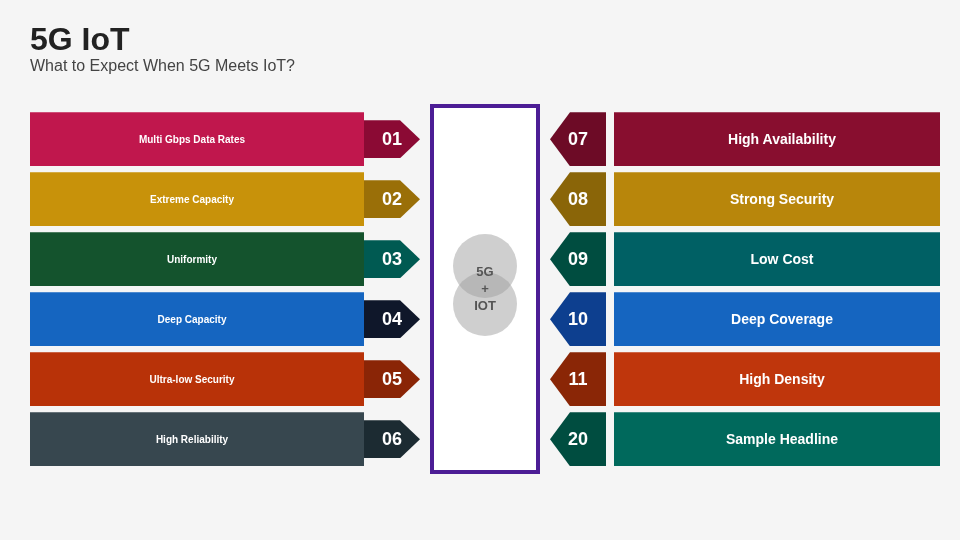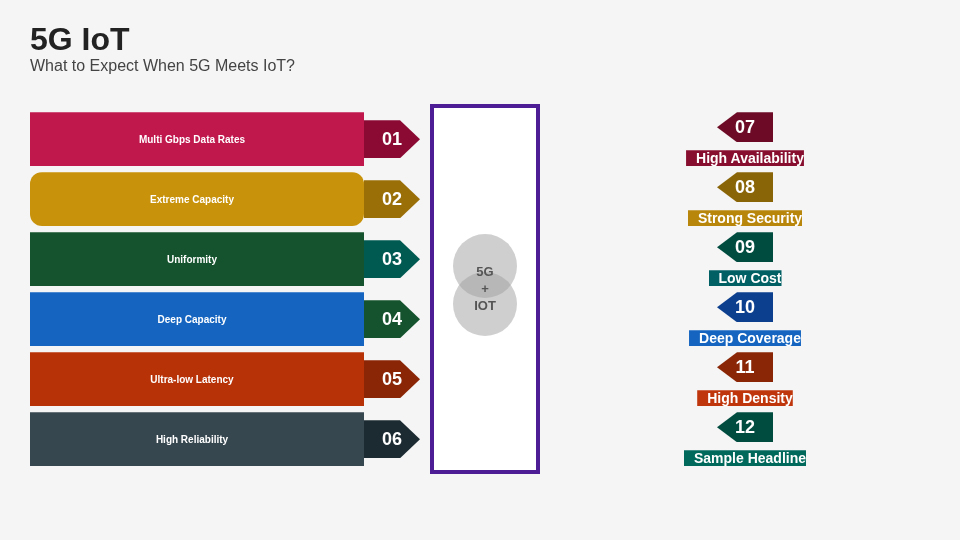--- a/index.html
+++ b/index.html
@@ -131,21 +131,20 @@
       align-items: center;
       justify-content: center;
       font-weight: 800;
       font-size: 18px;
       color: #fff;
       clip-path: polygon(0 0, calc(100% - 20px) 0, 100% 50%, calc(100% - 20px) 100%, 0 100%);
     }
 
     
     .item-right {
-      flex-direction: column;
       gap: 8px;
     }
     .item-right .badge {
       width: 56px;
       min-width: 56px;
       height: 54px;
       display: flex;
       align-items: center;
       justify-content: center;
       font-weight: 800;
@@ -173,33 +172,33 @@
   <div class="title">5G IoT</div>
   <div class="subtitle">What to Expect When 5G Meets IoT?</div>
   <div class="content">
 
     <div class="left-col" id="left-col">
         <div class="item item-left">
     <div class="bar" style="background:#c0174d; clip-path: polygon(0 0, calc(100% - 0px) 0, 100% 50%, calc(100% - 0px) 100%, 0 100%);">Multi Gbps Data Rates</div>
     <div class="badge" style="background:#8b0a34; clip-path: polygon(0 0, calc(100% - 20px) 0, 100% 50%, calc(100% - 20px) 100%, 0 100%);">01</div>
   </div>
         <div class="item item-left">
-    <div class="bar" style="background:#c8920a; clip-path: polygon(0 0, calc(100% - 0px) 0, 100% 50%, calc(100% - 0px) 100%, 0 100%); border-radius: 12px;">Extreme Capacity</div>
+    <div class="bar" style="background:#c8920a; clip-path: polygon(0 0, calc(100% - 0px) 0, 100% 50%, calc(100% - 0px) 100%, 0 100%);">Extreme Capacity</div>
     <div class="badge" style="background:#9a6f08; clip-path: polygon(0 0, calc(100% - 20px) 0, 100% 50%, calc(100% - 20px) 100%, 0 100%);">02</div>
   </div>
         <div class="item item-left">
     <div class="bar" style="background:#14532d; clip-path: polygon(0 0, calc(100% - 0px) 0, 100% 50%, calc(100% - 0px) 100%, 0 100%);">Uniformity</div>
     <div class="badge" style="background:#005a52; clip-path: polygon(0 0, calc(100% - 20px) 0, 100% 50%, calc(100% - 20px) 100%, 0 100%);">03</div>
   </div>
         <div class="item item-left">
     <div class="bar" style="background:#1565c0; clip-path: polygon(0 0, calc(100% - 0px) 0, 100% 50%, calc(100% - 0px) 100%, 0 100%);">Deep Capacity</div>
-    <div class="badge" style="background:#14532d; clip-path: polygon(0 0, calc(100% - 20px) 0, 100% 50%, calc(100% - 20px) 100%, 0 100%);">04</div>
-  </div>
-        <div class="item item-left">
-    <div class="bar" style="background:#b83208; clip-path: polygon(0 0, calc(100% - 0px) 0, 100% 50%, calc(100% - 0px) 100%, 0 100%);">Ultra-low Latency</div>
+    <div class="badge" style="background:#0f172a; clip-path: polygon(0 0, calc(100% - 20px) 0, 100% 50%, calc(100% - 20px) 100%, 0 100%);">04</div>
+  </div>
+        <div class="item item-left">
+    <div class="bar" style="background:#b83208; clip-path: polygon(0 0, calc(100% - 0px) 0, 100% 50%, calc(100% - 0px) 100%, 0 100%);">Ultra-low Security</div>
     <div class="badge" style="background:#8a2506; clip-path: polygon(0 0, calc(100% - 20px) 0, 100% 50%, calc(100% - 20px) 100%, 0 100%);">05</div>
   </div>
         <div class="item item-left">
     <div class="bar" style="background:#37474f; clip-path: polygon(0 0, calc(100% - 0px) 0, 100% 50%, calc(100% - 0px) 100%, 0 100%);">High Reliability</div>
     <div class="badge" style="background:#1c2b32; clip-path: polygon(0 0, calc(100% - 20px) 0, 100% 50%, calc(100% - 20px) 100%, 0 100%);">06</div>
   </div>
       </div>
 
     <div class="center-box">
       <div class="center-frame">
@@ -230,18 +229,18 @@
   </div>
         <div class="item item-right">
     <div class="badge" style="background:#0d3f8f; clip-path: polygon(20px 0, 100% 0, 100% 100%, 20px 100%, 0 50%);">10</div>
     <div class="bar" style="background:#1565c0;">Deep Coverage</div>
   </div>
         <div class="item item-right">
     <div class="badge" style="background:#8a2606; clip-path: polygon(20px 0, 100% 0, 100% 100%, 20px 100%, 0 50%);">11</div>
     <div class="bar" style="background:#bf360c;">High Density</div>
   </div>
         <div class="item item-right">
-    <div class="badge" style="background:#004d40; clip-path: polygon(20px 0, 100% 0, 100% 100%, 20px 100%, 0 50%);">12</div>
+    <div class="badge" style="background:#004d40; clip-path: polygon(20px 0, 100% 0, 100% 100%, 20px 100%, 0 50%);">20</div>
     <div class="bar" style="background:#00695c;">Sample Headline</div>
   </div>
       </div>
   </div>
 </div>
 
 </body></html>

